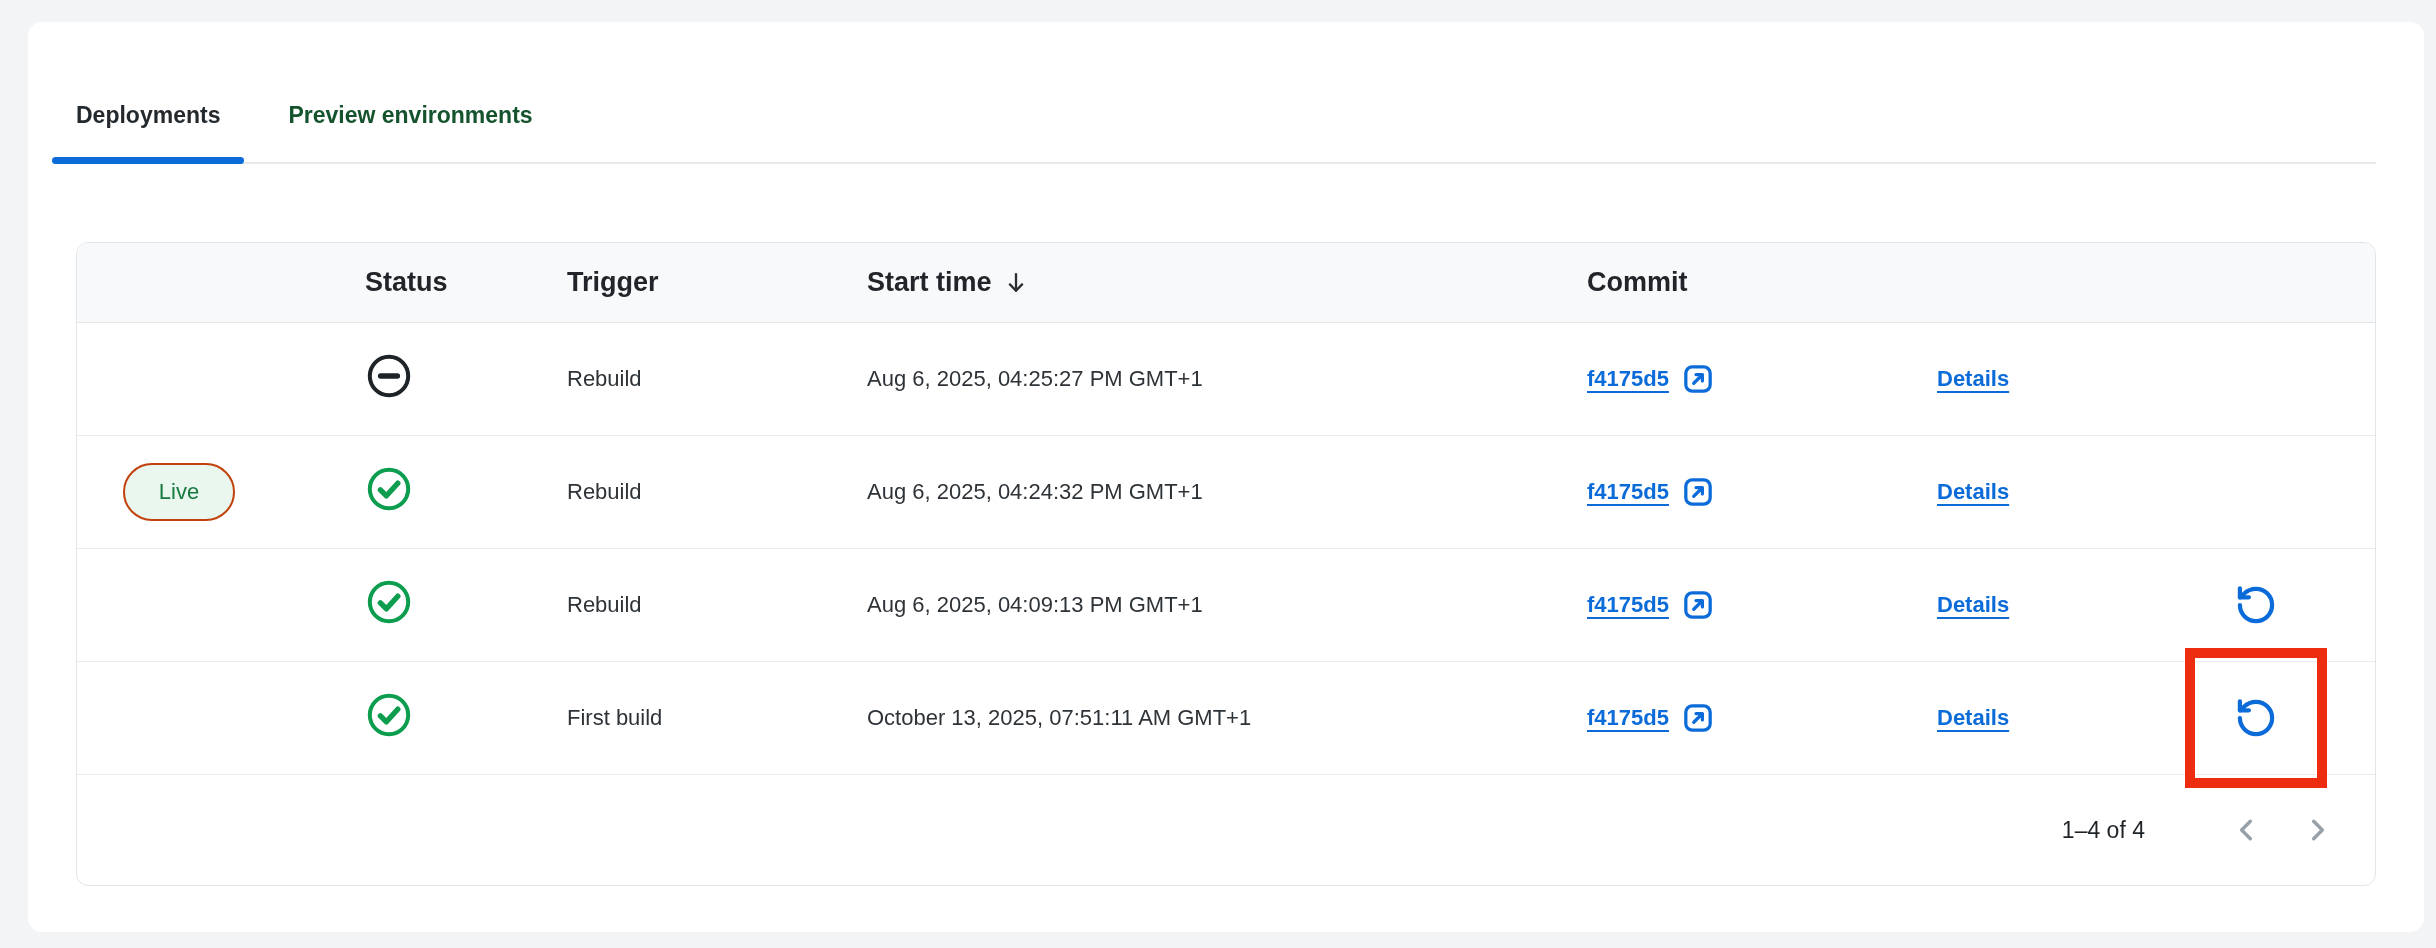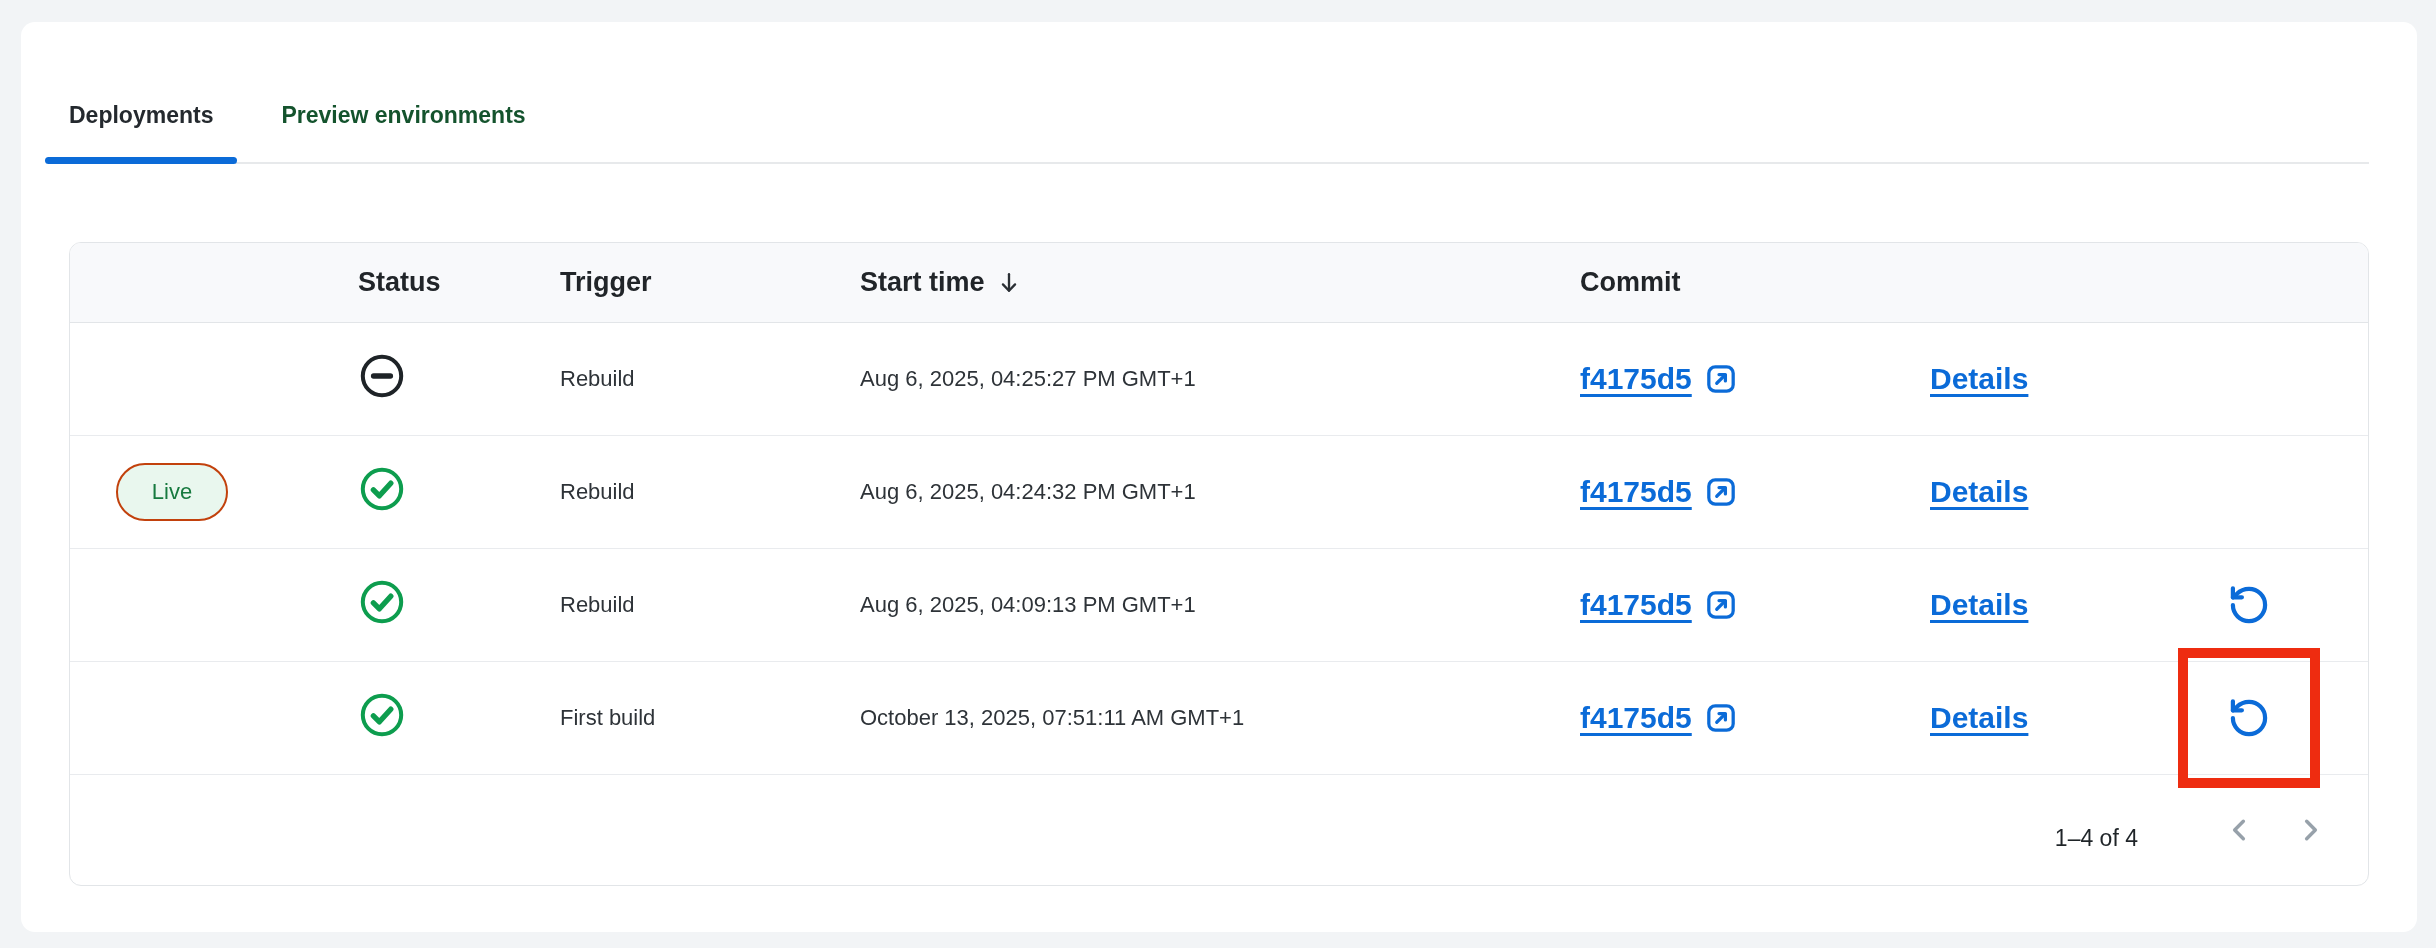--- a/index.html
+++ b/index.html
@@ -5,21 +5,21 @@
   * { margin: 0; padding: 0; box-sizing: border-box; }
   html, body { width: 2436px; height: 948px; }
   body {
     background: #f2f4f6;
     font-family: "Liberation Sans", "DejaVu Sans", sans-serif;
     color: #2e3338;
     position: relative;
   }
   .card {
     position: absolute;
-    left: 21px; top: 22px;
+    left: 28px; top: 22px;
     width: 2396px; height: 910px;
     background: #ffffff;
     border-radius: 14px;
   }
   
   .tab-bar {
     margin: 78px 48px 0 48px;
     display: flex;
     column-gap: 20px;
     border-bottom: 2px solid #e7e9eb;
@@ -91,35 +91,35 @@
     padding: 0 28px;
     border-radius: 29px;
     background: #e9f7ee;
     border: 2px solid #c2410c;
     color: #177a3f;
     font-size: 22px;
   }
   a.link {
     color: #0b6bd8;
     font-weight: 700;
-    font-size: 30px;
+    font-size: 22px;
     text-decoration: underline;
     text-underline-offset: 5px;
     cursor: pointer;
   }
   .icon { display: inline-flex; flex: none; }
   .icon-btn {
     background: none; border: none; cursor: pointer;
     display: inline-flex; align-items: center; justify-content: center;
     padding: 6px;
   }
   .pagination {
     grid-column: 1 / 8;
     display: flex;
-    align-items: flex-end;
+    align-items: center;
     justify-content: flex-end;
     gap: 26px;
     padding-right: 36px;
   }
   .page-range {
     font-size: 23px;
     color: #1f2428;
     margin-right: 54px;
   }
   .annotation-box {

